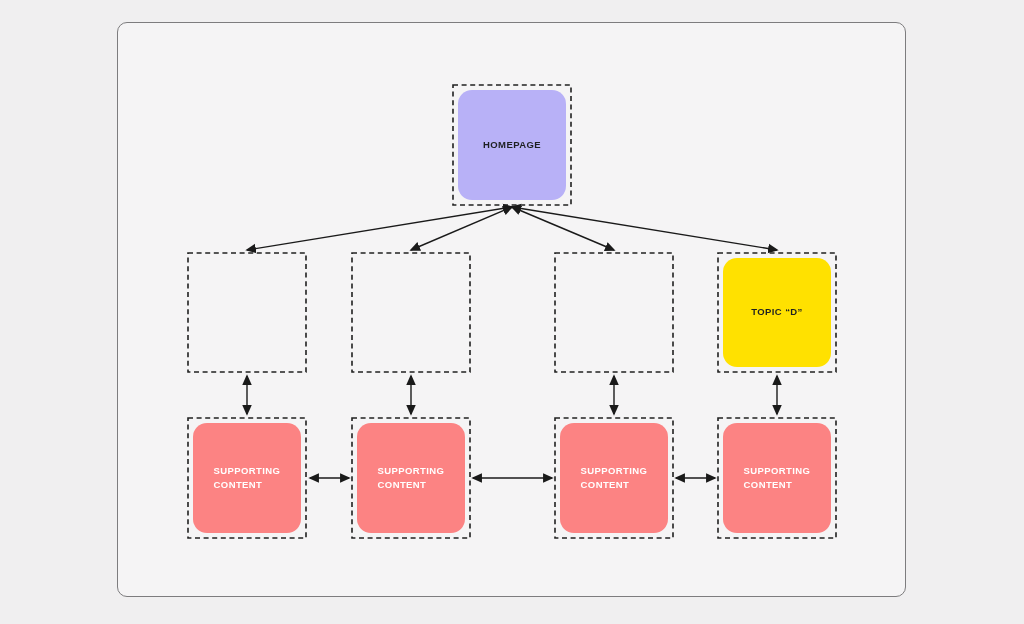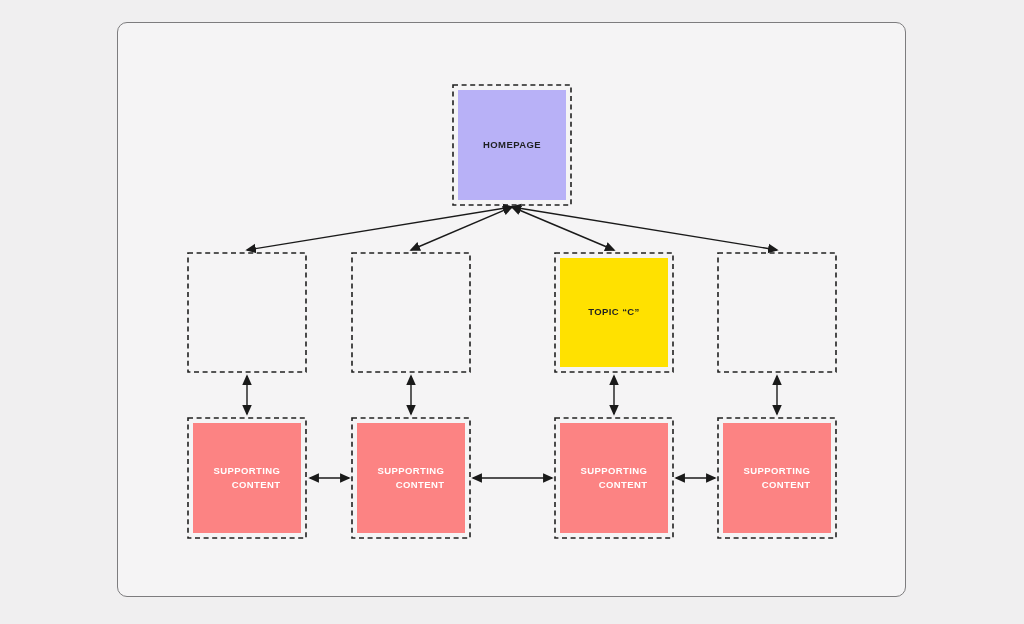--- a/index.html
+++ b/index.html
@@ -13,22 +13,22 @@
     box-sizing:border-box;border:1.5px solid var(--frame_border,#7d7c7e);
     border-radius:10px;background:var(--frame_bg,#f5f4f5);
   }
   .arrows{position:absolute;left:0;top:0;width:1024px;height:624px;pointer-events:none;}
   .arrow-line{stroke:var(--arrow,#1a1a1a);stroke-width:1.4;fill:none;}
   .ah{fill:var(--arrow,#1a1a1a);}
   .node{position:absolute;box-sizing:border-box;}
   .dash{position:absolute;left:0;top:0;overflow:visible;}
   .dash rect{fill:none;stroke:var(--dash,#202020);stroke-width:1.6;stroke-dasharray:5 3.6;}
   .fill{
-    position:absolute;left:6px;top:6px;right:6px;bottom:6px;border-radius:0;
-    display:flex;align-items:center;justify-content:center;text-align:right;
+    position:absolute;left:6px;top:6px;right:6px;bottom:6px;border-radius:14px;
+    display:flex;align-items:center;justify-content:center;text-align:left;
   }
   .label{
     font-size:9.5px;font-weight:bold;letter-spacing:.4px;line-height:1.5;
     white-space:pre-line;color:var(--text_dark,#1e2022);
   }
   .node.homepage .fill{background:var(--homepage_fill,#b8b1f7);}
   .node.topic .fill{background:var(--topic_fill,#ffe100);}
   .node.supporting .fill{background:var(--supporting_fill,#fc8383);}
   .node.supporting .label{color:var(--text_light,#ffffff);}
   
@@ -84,29 +84,29 @@
 <div class="node topic pos-tb">
   <svg class="dash" width="120" height="121">
       <rect x="1" y="1" width="118" height="119"></rect>
     </svg>
 </div>
 
 <div class="node topic pos-tc">
   <svg class="dash" width="120" height="121">
       <rect x="1" y="1" width="118" height="119"></rect>
     </svg>
-  <div class="fill">
-    <span class="label">TOPIC “C”</span>
-  </div>
 </div>
 
 <div class="node topic pos-td">
   <svg class="dash" width="120" height="121">
       <rect x="1" y="1" width="118" height="119"></rect>
     </svg>
+  <div class="fill">
+    <span class="label">TOPIC “D”</span>
+  </div>
 </div>
 
 <div class="node supporting pos-s1">
   <svg class="dash" width="120" height="122">
       <rect x="1" y="1" width="118" height="120"></rect>
     </svg>
   <div class="fill">
     <span class="label">SUPPORTING
 CONTENT</span>
   </div>

